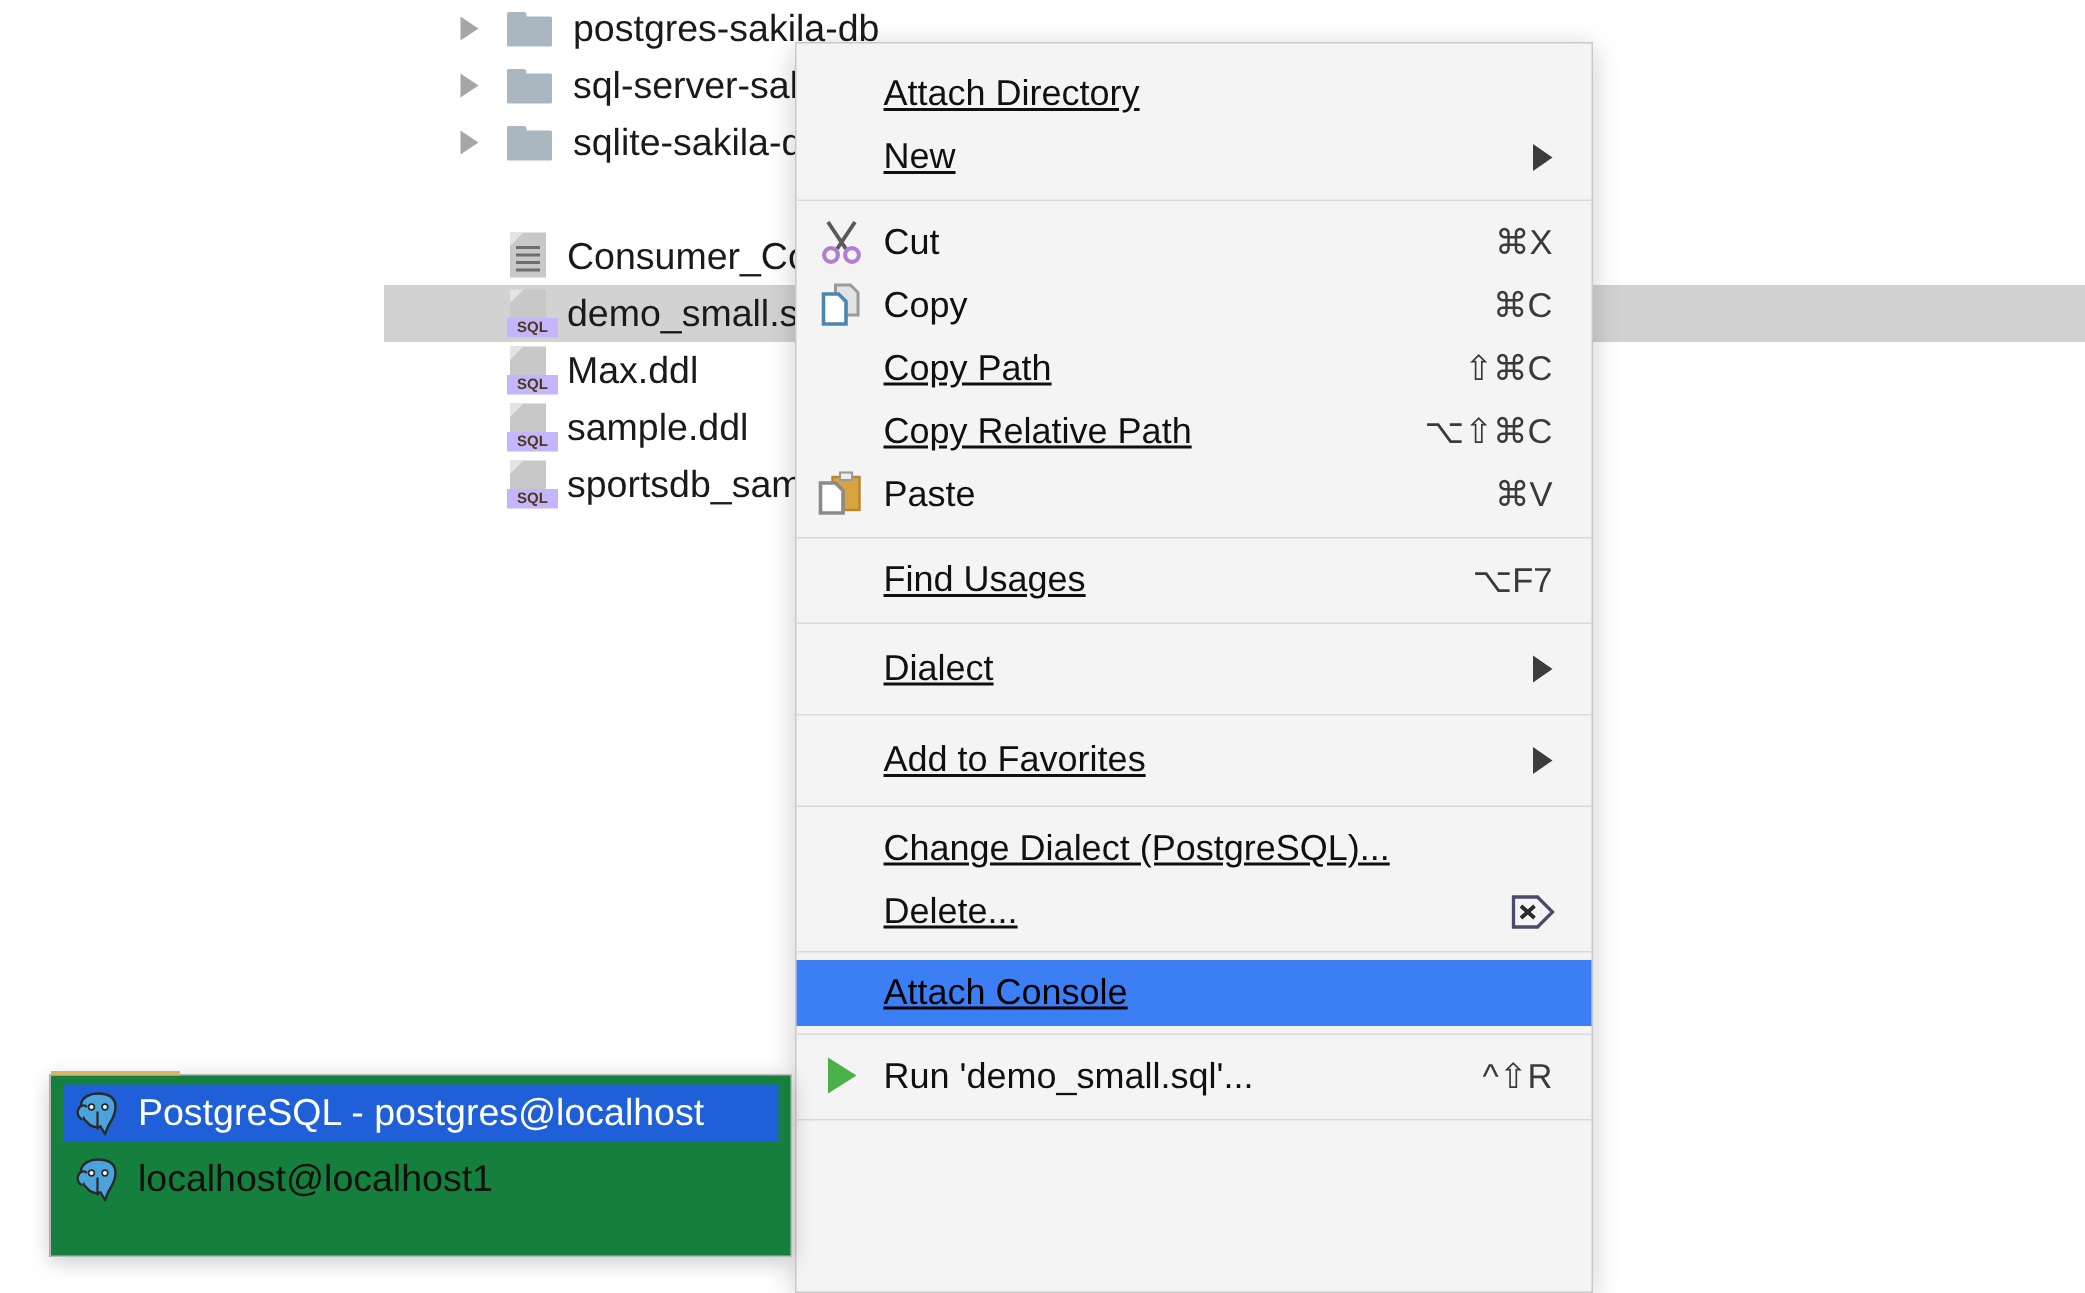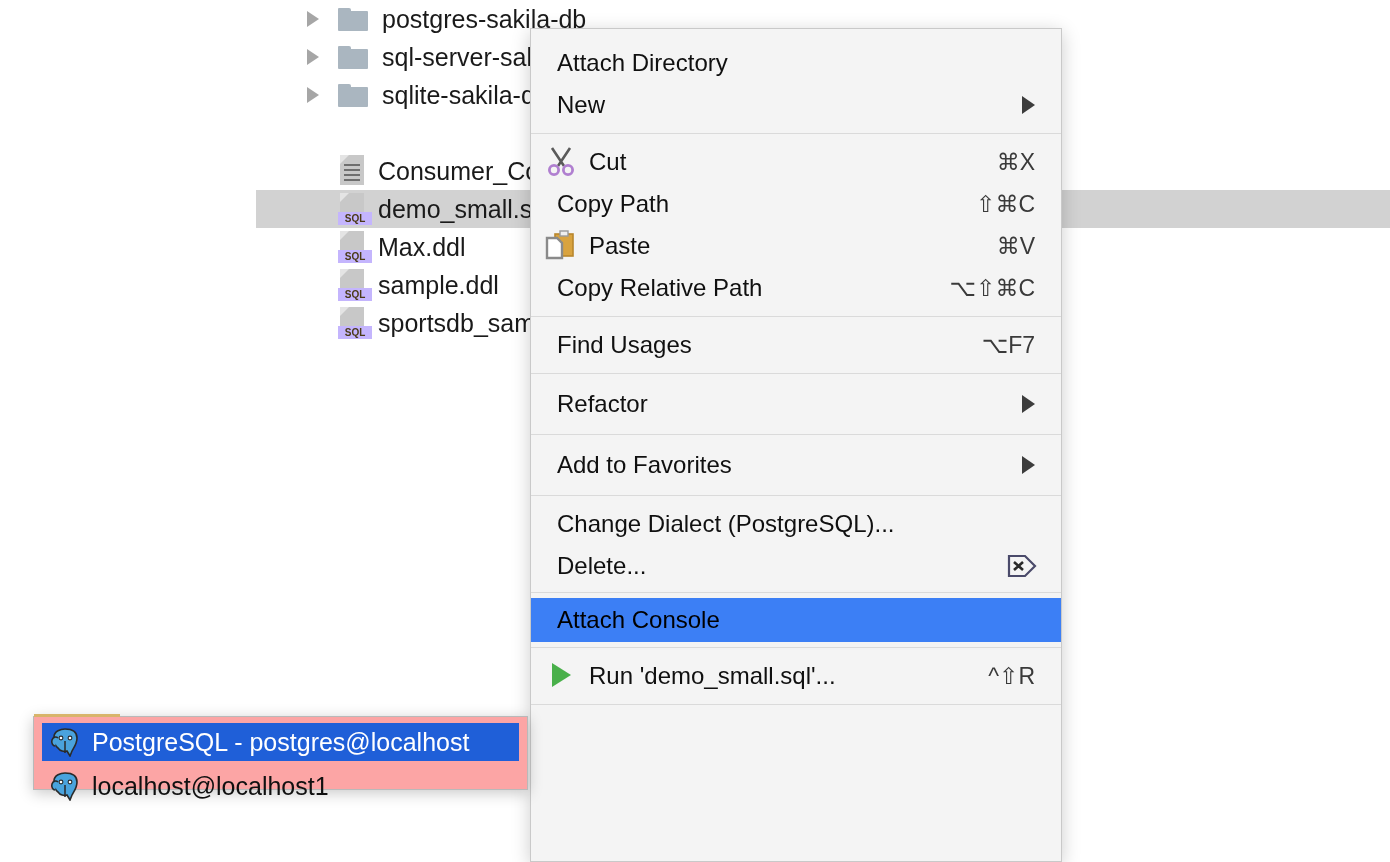--- a/index.html
+++ b/index.html
@@ -92,21 +92,21 @@
     background:#f4f4f4;
     border:1px solid #c9c9c9;
     box-shadow:0 4px 18px rgba(0,0,0,0.20);
   }
   .mi {
     position:relative; height:42px; display:flex; align-items:center;
     font-size:24px; color:#101010; white-space:nowrap;
   }
   .mi .ico { width:38px; height:32px; margin-left:14px; flex:none; position:relative; }
   .mi .mlabel { margin-left:6px; }
-  .mi.noicon .mlabel { margin-left:26px; }
+  .mi.noicon .mlabel { margin-left:58px;text-decoration:underline; }
   .mi .accel {
     position:absolute; right:26px; top:50%; transform:translateY(-50%);
     font-size:23px; color:#3a3a3a;
   }
   .mi .subarrow {
     position:absolute; right:26px; top:50%; transform:translateY(-50%);
     width:0; height:0;
     border-left:13px solid #3c3c3c;
     border-top:9px solid transparent;
     border-bottom:9px solid transparent;
@@ -119,22 +119,22 @@
   
   .ico-cut svg, .ico-copy svg, .ico-paste svg, .ico-jump svg, .ico-run svg { display:block; }
 
   .ico-del {
     position:absolute; right:24px; top:50%; transform:translateY(-50%);
     width:30px; height:24px;
   }
 
   
   .submenu {
-    position:absolute; left:33px; top:716px; width:495px; height:74px;
-    background:#fca5a5; border:1px solid #b9b9b9;
+    position:absolute; left:33px; top:716px; width:495px; height:122px;
+    background:#15803d; border:1px solid #b9b9b9;
     box-shadow:0 3px 14px rgba(0,0,0,0.22);
   }
   .submenu .top-accent {
     position:absolute; left:0; top:-3px; width:86px; height:3px; background:#d8b46a;
   }
   .sm-item {
     height:38px; display:flex; align-items:center;
     font-size:25px; color:#101010; white-space:nowrap;
     margin:6px 8px 0 8px;
   }
@@ -272,55 +272,65 @@
         <svg width="32" height="30" viewBox="0 0 32 30">
           <path d="M7 2 L19 20 M25 2 L13 20" stroke="#5a5a5a" stroke-width="2.6" fill="none"></path>
           <circle cx="9" cy="24" r="4.6" fill="none" stroke="#b07fd0" stroke-width="2.8"></circle>
           <circle cx="23" cy="24" r="4.6" fill="none" stroke="#b07fd0" stroke-width="2.8"></circle>
         </svg>
       </span>
       <span class="mlabel">Cut</span>
       <span class="accel">⌘X</span>
     </div>
 
+    <div class="mi">
+      <span class="ico ico-copy">
+        <svg width="32" height="30" viewBox="0 0 32 30">
+          <path d="M12 2 h10 l5 5 v15 h-15 z" fill="#e3e3e3" stroke="#9a9a9a" stroke-width="2"></path>
+          <path d="M4 8 h10 l5 5 v15 h-15 z" fill="#ffffff" stroke="#4a86b0" stroke-width="2.4"></path>
+        </svg>
+      </span>
+      <span class="mlabel">Copy</span>
+      <span class="accel">⌘C</span>
+    </div>
 
     <div class="mi noicon">
       <span class="mlabel">Copy Path</span>
       <span class="accel">⇧⌘C</span>
+    </div>
+
+    <div class="mi noicon">
+      <span class="mlabel">Copy Relative Path</span>
+      <span class="accel">⌥⇧⌘C</span>
     </div>
 
     <div class="mi">
       <span class="ico ico-paste">
         <svg width="32" height="30" viewBox="0 0 32 30">
           <rect x="10" y="4" width="18" height="22" fill="#d9a33f" stroke="#b8862c" stroke-width="1.6"></rect>
           <rect x="15" y="1" width="8" height="5" fill="#efefef" stroke="#9a9a9a" stroke-width="1.4"></rect>
           <path d="M2 8 h10 l5 5 v15 h-15 z" fill="#ffffff" stroke="#8a8a8a" stroke-width="2.4"></path>
         </svg>
       </span>
       <span class="mlabel">Paste</span>
       <span class="accel">⌘V</span>
     </div>
 
-    <div class="mi noicon">
-      <span class="mlabel">Copy Relative Path</span>
-      <span class="accel">⌥⇧⌘C</span>
-    </div>
-
 
     <div class="sep"></div>
 
     <div class="mi noicon">
       <span class="mlabel">Find Usages</span>
       <span class="accel">⌥F7</span>
     </div>
 
     <div class="sep"></div>
 
     <div class="mi noicon" style="height:46px;">
-      <span class="mlabel">Refactor</span>
+      <span class="mlabel">Dialect</span>
       <span class="subarrow"></span>
     </div>
 
     <div class="sep"></div>
 
     <div class="mi noicon" style="height:46px;">
       <span class="mlabel">Add to Favorites</span>
       <span class="subarrow"></span>
     </div>
 

